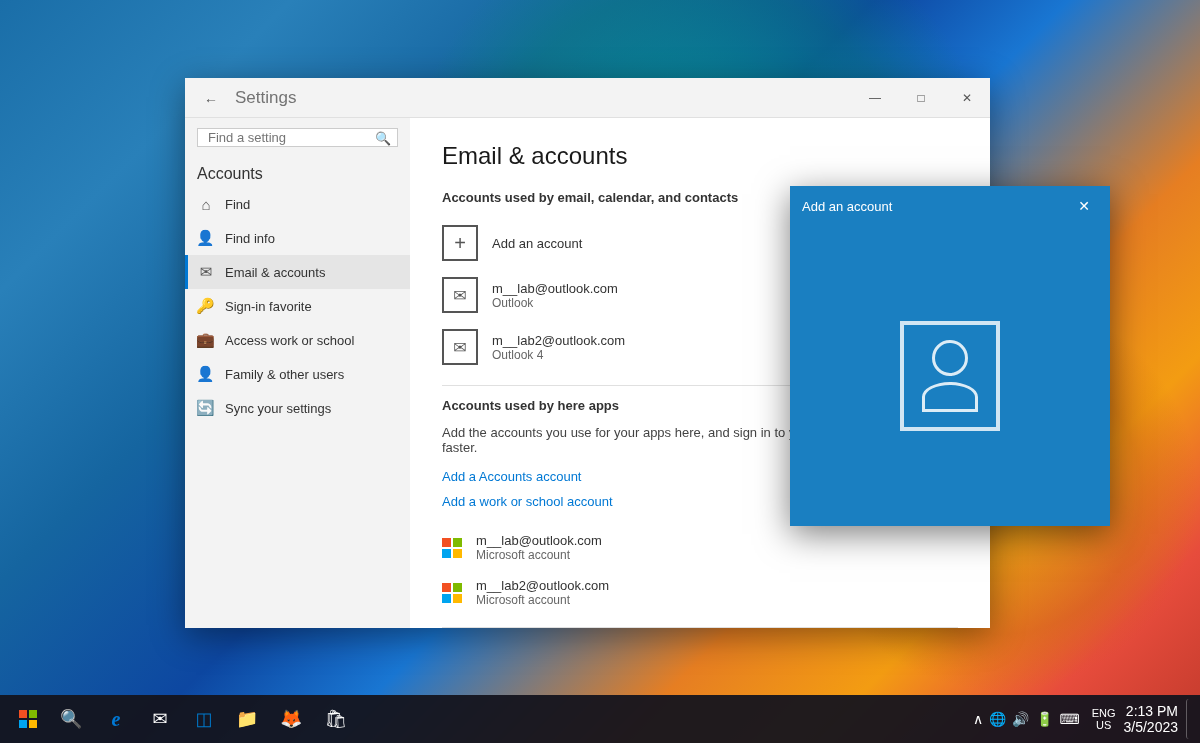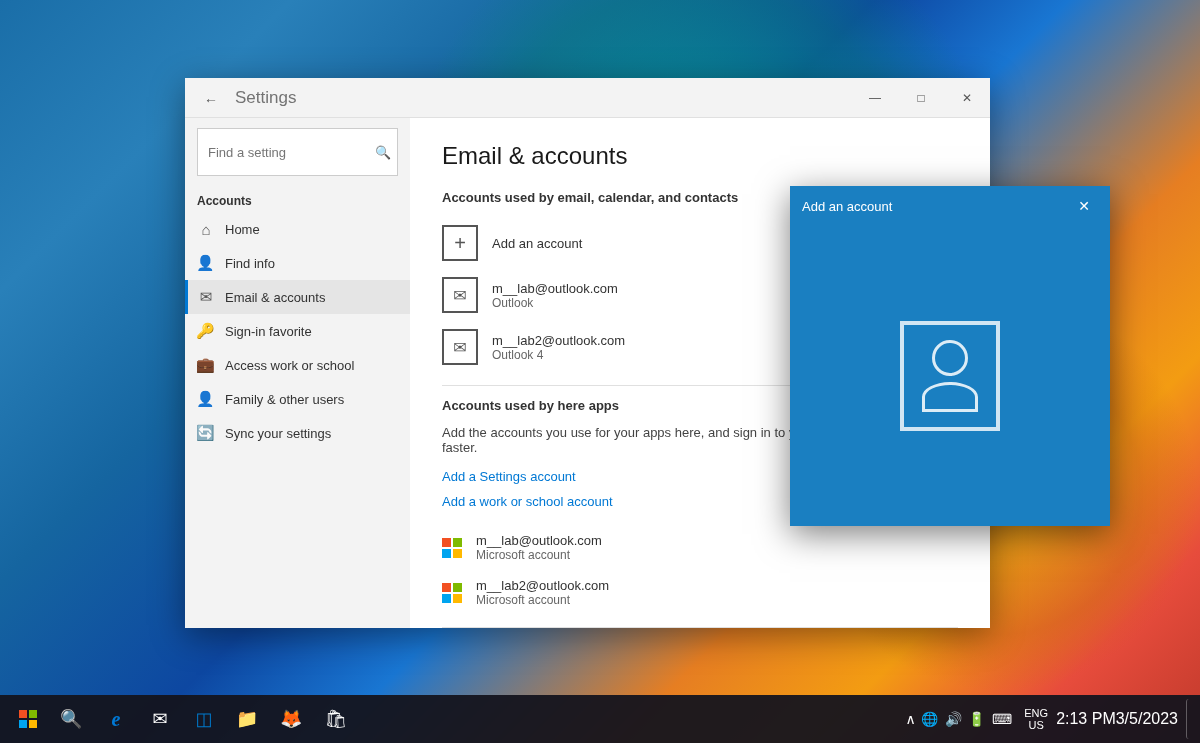--- a/index.html
+++ b/index.html
@@ -82,24 +82,24 @@
       gap: 6px;
       margin-right: 8px;
     }
     .systray-icon {
       font-size: 14px;
       color: white;
       cursor: pointer;
     }
     .clock-area {
       display: flex;
-      flex-direction: row;
+      flex-direction: column;
       align-items: flex-end;
       color: white;
-      font-size: 16px;
+      font-size: 14px;
       margin-right: 4px;
     }
     .lang-area {
       display: flex;
       flex-direction: column;
       align-items: center;
       color: white;
       font-size: 11px;
       margin-right: 4px;
     }
@@ -175,41 +175,41 @@
       padding: 10px 0;
       overflow-y: auto;
       flex-shrink: 0;
     }
     .search-box {
       margin: 0 12px 12px;
       position: relative;
     }
     .search-input {
       width: 100%;
-      height: 48px;
+      height: 19px;
       border: 1px solid #ccc;
       padding: 0 32px 0 10px;
       font-size: 13px;
       background: white;
       outline: none;
     }
     .search-icon-btn {
       position: absolute;
       right: 6px;
       top: 50%;
       transform: translateY(-50%);
       background: none;
       border: none;
       cursor: pointer;
       font-size: 13px;
       color: #666;
     }
     .sidebar-section-label {
-      font-size: 12px;
-      font-weight: 700;
+      font-size: 16px;
+      font-weight: 400;
       color: #333;
       padding: 6px 12px 4px;
     }
     .sidebar-item {
       display: flex;
       align-items: center;
       gap: 10px;
       padding: 8px 12px;
       cursor: pointer;
       font-size: 13px;
@@ -423,21 +423,21 @@
 
       <div class="sidebar">
         <div class="search-box">
           <input class="search-input" type="text" placeholder="Find a setting" style="">
           <button class="search-icon-btn">🔍</button>
         </div>
         <div class="sidebar-section-label">Accounts</div>
 
         <div class="sidebar-item">
           <span class="sidebar-icon">⌂</span>
-          <span>Home</span>
+          <span>Find</span>
         </div>
         <div class="sidebar-item">
           <span class="sidebar-icon">👤</span>
           <span>Find info</span>
         </div>
         <div class="sidebar-item active">
           <span class="sidebar-icon">✉</span>
           <span>Email &amp; accounts</span>
         </div>
         <div class="sidebar-item">
@@ -486,21 +486,21 @@
             <div class="account-info-name">m__lab2@outlook.com</div>
             <div class="account-info-sub">Outlook 4</div>
           </div>
         </div>
 
         <div class="divider"></div>
 
         <div class="section-heading">Accounts used by here apps</div>
         <div class="other-apps-desc">Add the accounts you use for your apps here, and sign in to your favorite apps easier and faster.</div>
 
-        <button class="link-btn">Add a Settings account</button><br>
+        <button class="link-btn">Add a Accounts account</button><br>
         <button class="link-btn">Add a work or school account</button>
 
         
         <div class="account-item" style="margin-top:8px;">
           <div class="ms-logo">
             <div class="ms-logo-q" style="background:#f25022;"></div>
             <div class="ms-logo-q" style="background:#7fba00;"></div>
             <div class="ms-logo-q" style="background:#00a4ef;"></div>
             <div class="ms-logo-q" style="background:#ffb900;"></div>
           </div>

